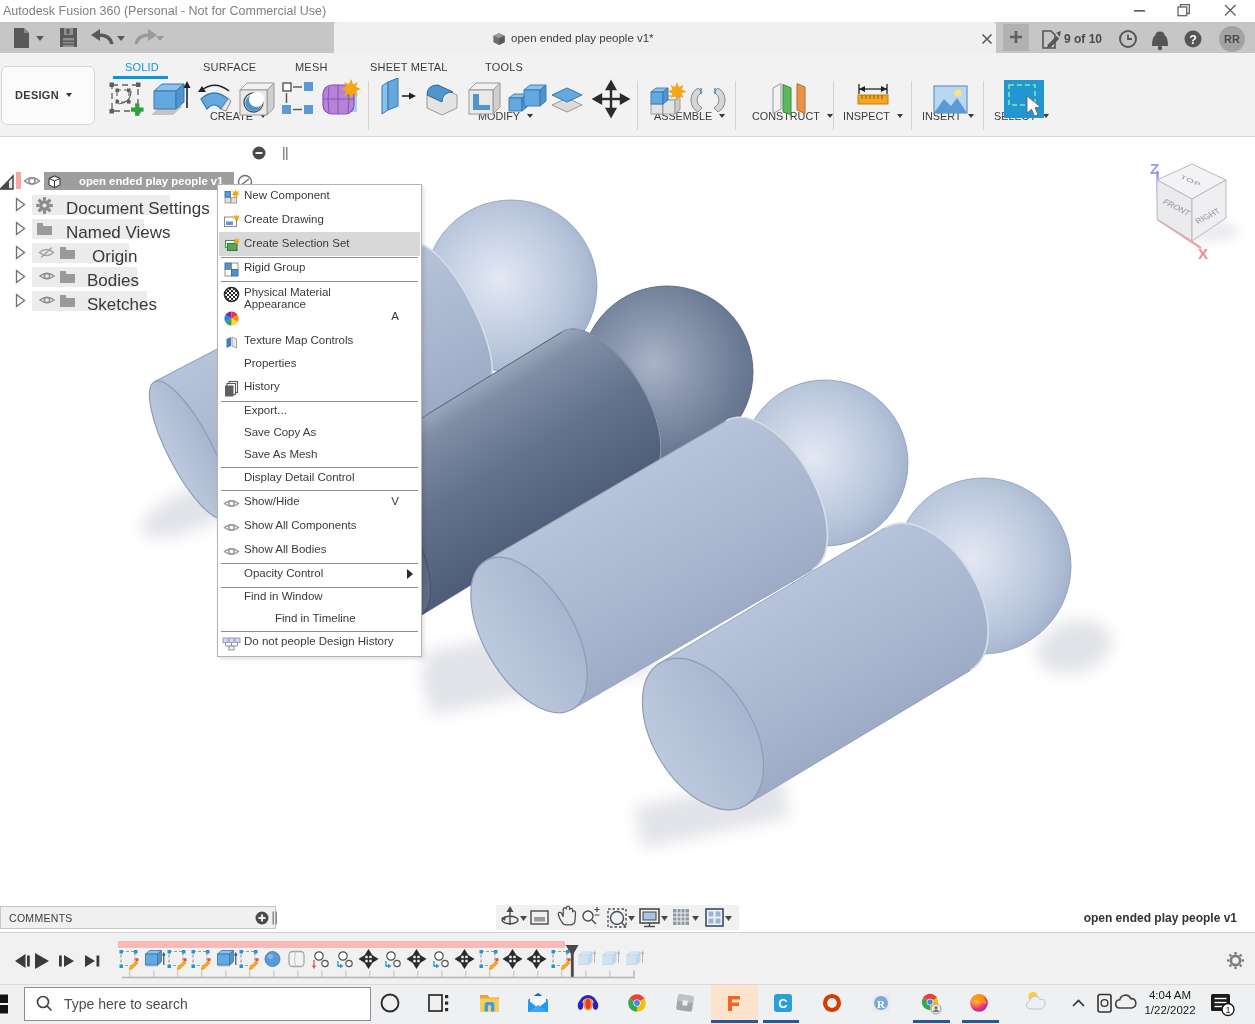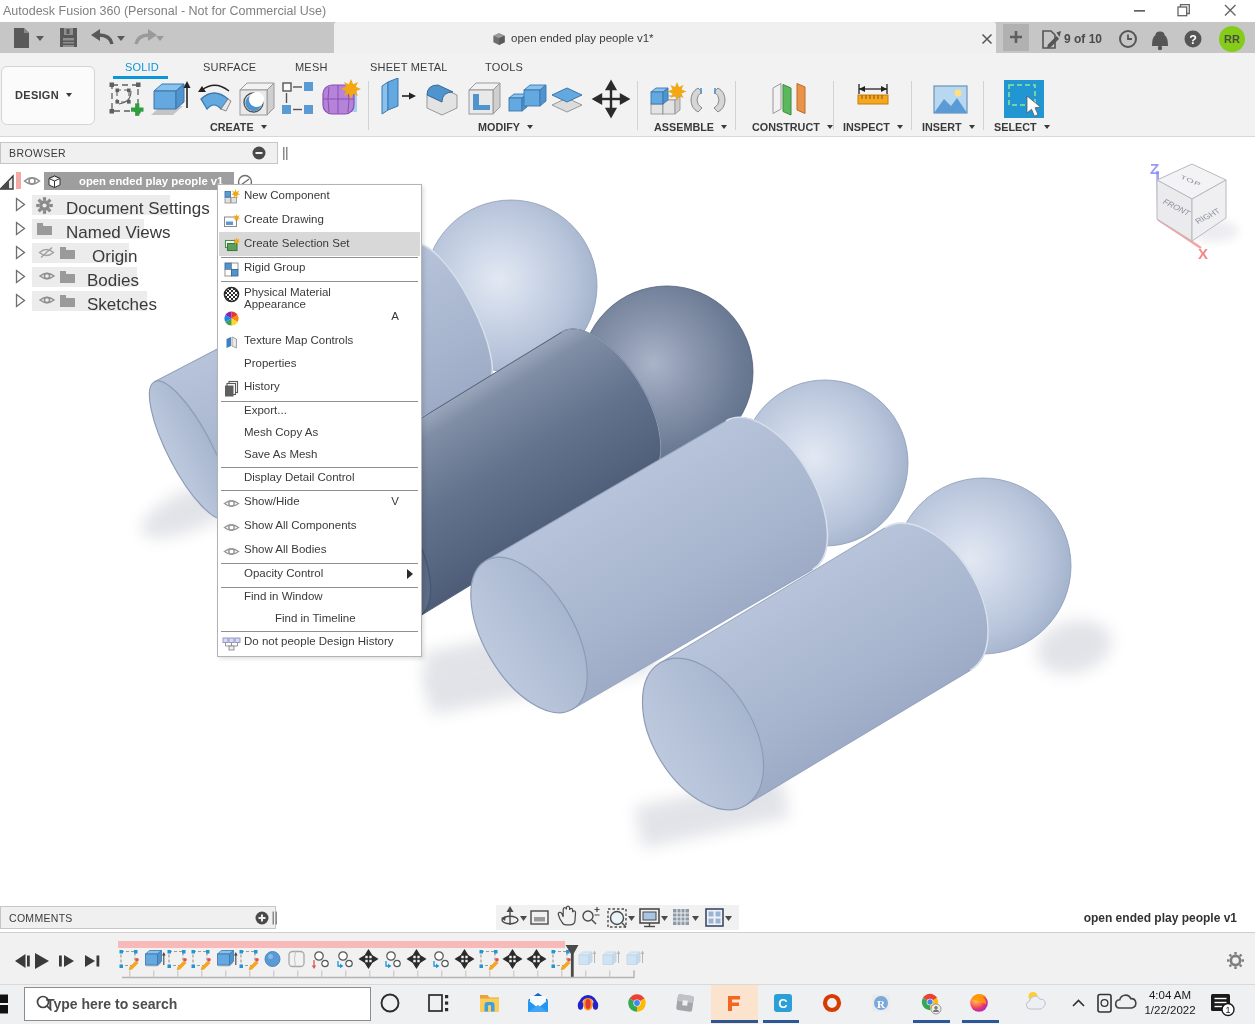--- a/index.html
+++ b/index.html
@@ -8,28 +8,28 @@
 .abs{position:absolute;}
 
 #titlebar{left:0;top:0;width:1255px;height:22px;background:#fff;}
 #titletext{left:3px;top:4px;font-size:12.5px;color:#808080;}
 
 #tabbar{left:0;top:22px;width:1255px;height:31px;background:#c6c6c6;}
 #doctab{left:334px;top:22px;width:662px;height:31px;background:#f0f0f0;border-radius:3px 3px 0 0;}
 #tabtitle{left:511px;top:32px;font-size:11.5px;color:#3a3a3a;}
 #plusbtn{left:1003px;top:24px;width:26px;height:27px;background:#b1b1b1;}
 #ninetext{left:1064px;top:32px;font-size:12px;font-weight:bold;color:#4a4a4a;}
-#rrcircle{left:1219px;top:26px;width:26px;height:26px;border-radius:50%;background:#84cc16;color:#4a4a4a;font-size:11px;font-weight:bold;text-align:center;line-height:26px;}
+#rrcircle{left:1219px;top:26px;width:26px;height:26px;border-radius:50%;background:#a3a3a3;color:#4a4a4a;font-size:11px;font-weight:bold;text-align:center;line-height:26px;}
 
 #ribbon{left:0;top:53px;width:1255px;height:84px;background:#f2f2f2;border-bottom:1px solid #d8d8d8;box-sizing:border-box;}
 #designbox{left:1px;top:66px;width:94px;height:59px;background:#fbfbfb;border:1px solid #d4d4d4;border-radius:6px;box-sizing:border-box;}
 #designtext{left:15px;top:89px;font-size:11px;font-weight:bold;color:#3a3a3a;letter-spacing:.3px;}
 .rtab{top:61px;font-size:11px;color:#3c3c3c;letter-spacing:.2px;}
 #solidline{left:113px;top:76px;width:55px;height:3px;background:#0a96d7;}
-.rlabel{top:121px;font-size:10.8px;color:#3a3a3a;font-weight:bold;}
+.rlabel{top:110px;font-size:10.8px;color:#3a3a3a;}
 .rsep{top:81px;width:1px;height:49px;background:#d2d2d2;}
 .caret{display:inline-block;width:0;height:0;border-left:3.5px solid transparent;border-right:3.5px solid transparent;border-top:4px solid #3a3a3a;vertical-align:middle;margin-left:4px;margin-bottom:2px;}
 
 #bheader{left:0;top:142px;width:278px;height:22px;background:#f0f0f0;border:1px solid #c6c6c6;box-sizing:border-box;}
 #bheader span{position:absolute;left:8px;top:4px;font-size:10.5px;color:#3a3a3a;letter-spacing:.4px;}
 .rowbg{background:#ececec;height:20px;}
 .rowtext{font-size:17px;color:#3a3a3a;}
 
 #ctxmenu{left:217px;top:184px;width:205px;height:473px;background:#fff;border:1px solid #b3b3b3;box-sizing:border-box;box-shadow:2px 2px 4px rgba(0,0,0,0.12);}
 .mtext{position:absolute;left:26px;top:5px;font-size:11.5px;color:#3a3a3a;white-space:nowrap;}
@@ -38,21 +38,21 @@
 
 #comments{left:0;top:906px;width:276px;height:23px;background:#f0f0f0;border:1px solid #c6c6c6;box-sizing:border-box;}
 #comments span{position:absolute;left:8px;top:5px;font-size:10.5px;color:#3a3a3a;letter-spacing:.3px;}
 #navbar{left:496px;top:905px;width:243px;height:25px;background:#f1f1f1;}
 #docname{left:0px;top:911px;width:1237px;font-size:12px;font-weight:bold;color:#333;text-align:right;}
 #timeline{left:0;top:932px;width:1255px;height:52px;background:#f1f1f1;border-top:1px solid #cfcfcf;box-sizing:border-box;}
 #pinkbar{left:118px;top:941px;width:447px;height:7px;background:#f8bab9;}
 
 #taskbar{left:0;top:984px;width:1255px;height:40px;background:#eff0f1;border-top:1px solid #d9d9d9;box-sizing:border-box;}
 #searchbox{left:24px;top:987px;width:347px;height:34px;background:#fff;border:1px solid #8c8c8c;box-sizing:border-box;}
-#searchbox span{position:absolute;left:21px;top:8px;font-size:14px;color:#4d4d4d;font-weight:bold;}
+#searchbox span{position:absolute;left:39px;top:8px;font-size:14px;color:#4d4d4d;}
 #tbtime{left:1140px;top:988px;width:60px;font-size:11.5px;color:#1a1a1a;text-align:center;line-height:15px;}
 .underl{position:absolute;top:1020px;height:3px;background:#2b5797;}
 #fusionhl{left:711px;top:985px;width:47px;height:39px;background:#fbe3cd;}
 </style>
 </head>
 <body>
 <div id="app">
 
   <div class="abs" id="scene" style="left:0;top:137px;width:1255px;height:769px;background:#fff;">
     <svg width="1255" height="769" viewBox="0 137 1255 769">
@@ -350,23 +350,20 @@
     <path d="M10 16.5 l8.5 -8.5 l2.7 2.7 L12.7 19.2 l-3.8 1.1 Z" fill="#555"></path>
     <polygon points="18.5,4.5 23,3 21.5,9" fill="#555"></polygon>
     <circle cx="90" cy="11" r="8" fill="none" stroke="#555" stroke-width="2"></circle>
     <path d="M90 6.5 v4.5 h4" fill="none" stroke="#555" stroke-width="1.8"></path>
     <path d="M114 18 q0 -9 3.5 -11 q0 -3.5 4.5 -3.5 q4.5 0 4.5 3.5 q3.5 2 3.5 11 Z" fill="#555"></path>
     <circle cx="122" cy="20" r="2.2" fill="#555"></circle>
     <circle cx="155" cy="11" r="8.5" fill="#555"></circle>
     <text x="155" y="15.5" font-size="12.5" font-weight="bold" fill="#fff" text-anchor="middle" font-family="Liberation Sans">?</text>
   </svg>
 
-  <div class="abs" id="bheader">
-      <span>BROWSER</span>
-    </div>
   <svg class="abs" style="left:252px;top:146px;" width="40" height="15" viewBox="0 0 40 15">
     <circle cx="7" cy="7" r="6.5" fill="#4a4a4a"></circle>
       <rect x="3.5" y="6" width="7" height="2" fill="#f0f0f0"></rect>
     <rect x="31" y="1" width="1.5" height="13" fill="#8a8a8a"></rect>
       <rect x="34" y="1" width="1.5" height="13" fill="#8a8a8a"></rect>
   </svg>
   <svg class="abs" style="left:0;top:172px;" width="14" height="18" viewBox="0 0 14 18">
     <polygon points="0.5,17 13,17 13,4" fill="#e8e8e8" stroke="#3a3a3a" stroke-width="1.4"></polygon>
     <polygon points="0.5,17 9,17 9,9" fill="#4a4a4a"></polygon>
   </svg>
@@ -517,21 +514,21 @@
     </svg>
     <div class="mtext" style="top:149px;">Texture Map Controls</div>
     <div class="mtext" style="top:172px;">Properties</div>
     <svg class="abs" style="left:5px;top:195px;" width="17" height="17" viewBox="0 0 17 17">
       <rect x="6" y="1.5" width="8.5" height="11" fill="#fdfdfd" stroke="#5a5a5a" stroke-width="1.1"></rect>
       <rect x="4" y="3.5" width="8.5" height="11" fill="#fdfdfd" stroke="#5a5a5a" stroke-width="1.1"></rect>
       <rect x="2" y="5.5" width="8.5" height="11" fill="#5f5f5f"></rect>
     </svg>
     <div class="mtext" style="top:195px;">History</div>
     <div class="mtext" style="top:219px;">Export...</div>
-    <div class="mtext" style="top:241px;">Mesh Copy As</div>
+    <div class="mtext" style="top:241px;">Save Copy As</div>
     <div class="mtext" style="top:263px;">Save As Mesh</div>
     <div class="mtext" style="top:286px;">Display Detail Control</div>
     <svg class="abs" style="left:5px;top:312px;" width="17" height="13" viewBox="0 0 17 13">
       <path d="M1.5 6.5 Q8.5 1 15.5 6.5 Q8.5 12 1.5 6.5 Z" fill="none" stroke="#9a9a9a" stroke-width="1.5"></path>
         <circle cx="8.5" cy="6.5" r="2.7" fill="none" stroke="#9a9a9a" stroke-width="1.5"></circle>
     </svg>
     <div class="mtext" style="top:310px;">Show/Hide</div>
     <div class="mright" style="top:310px;right:22px;">V</div>
     <svg class="abs" style="left:5px;top:336px;" width="17" height="13" viewBox="0 0 17 13">
       <path d="M1.5 6.5 Q8.5 1 15.5 6.5 Q8.5 12 1.5 6.5 Z" fill="none" stroke="#9a9a9a" stroke-width="1.5"></path>

